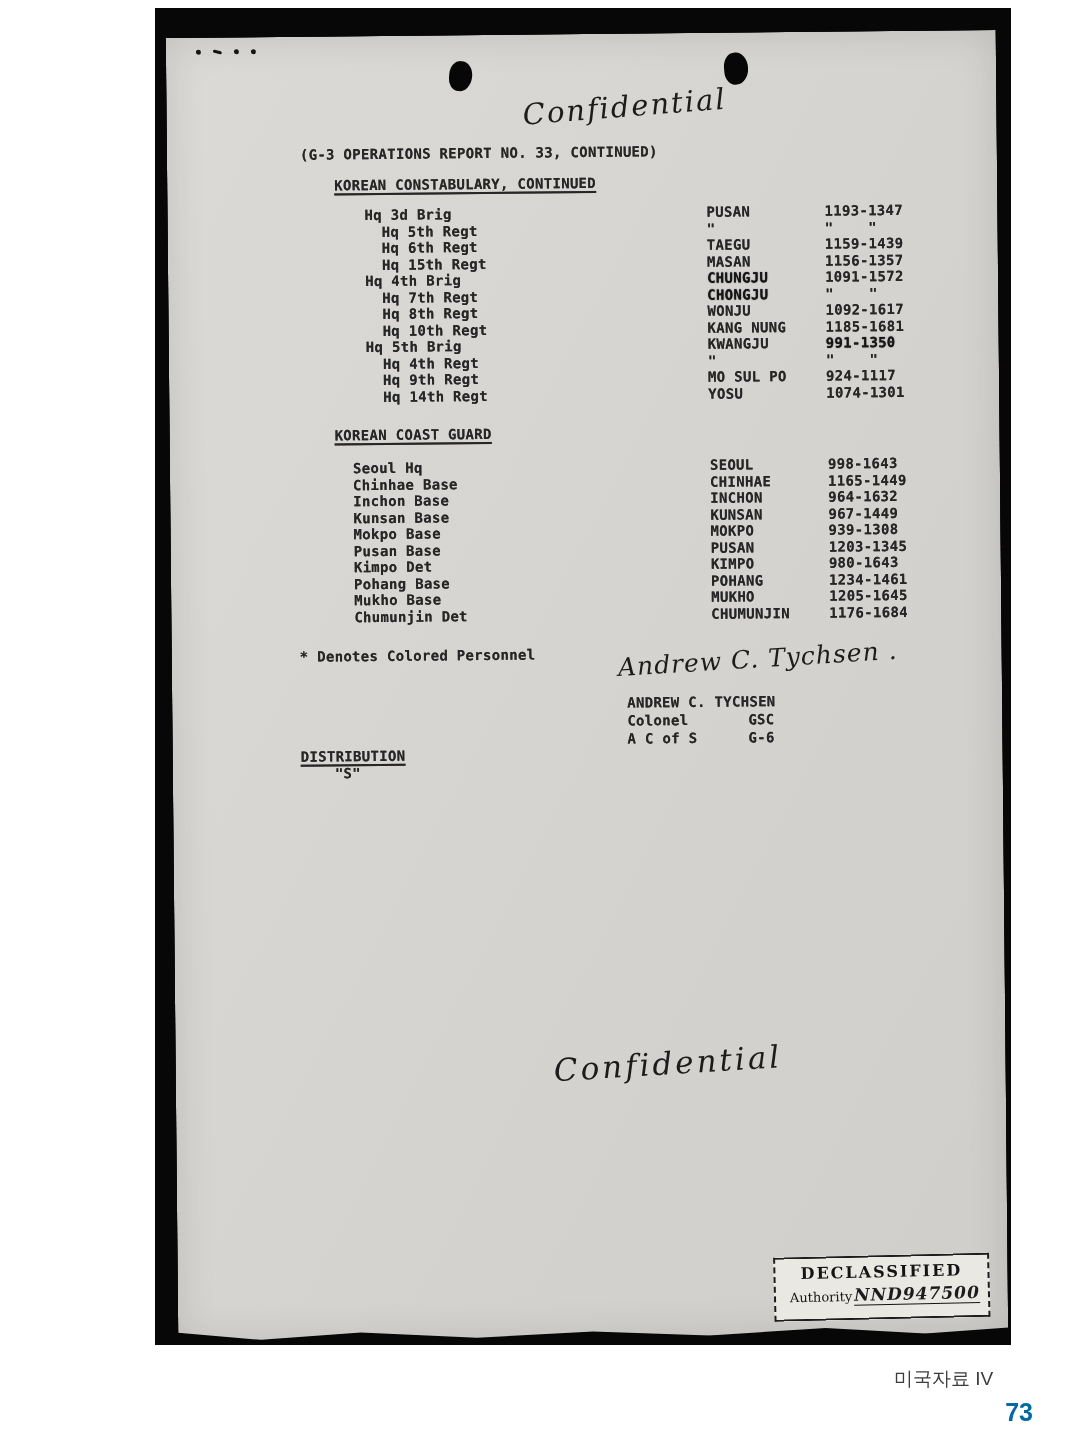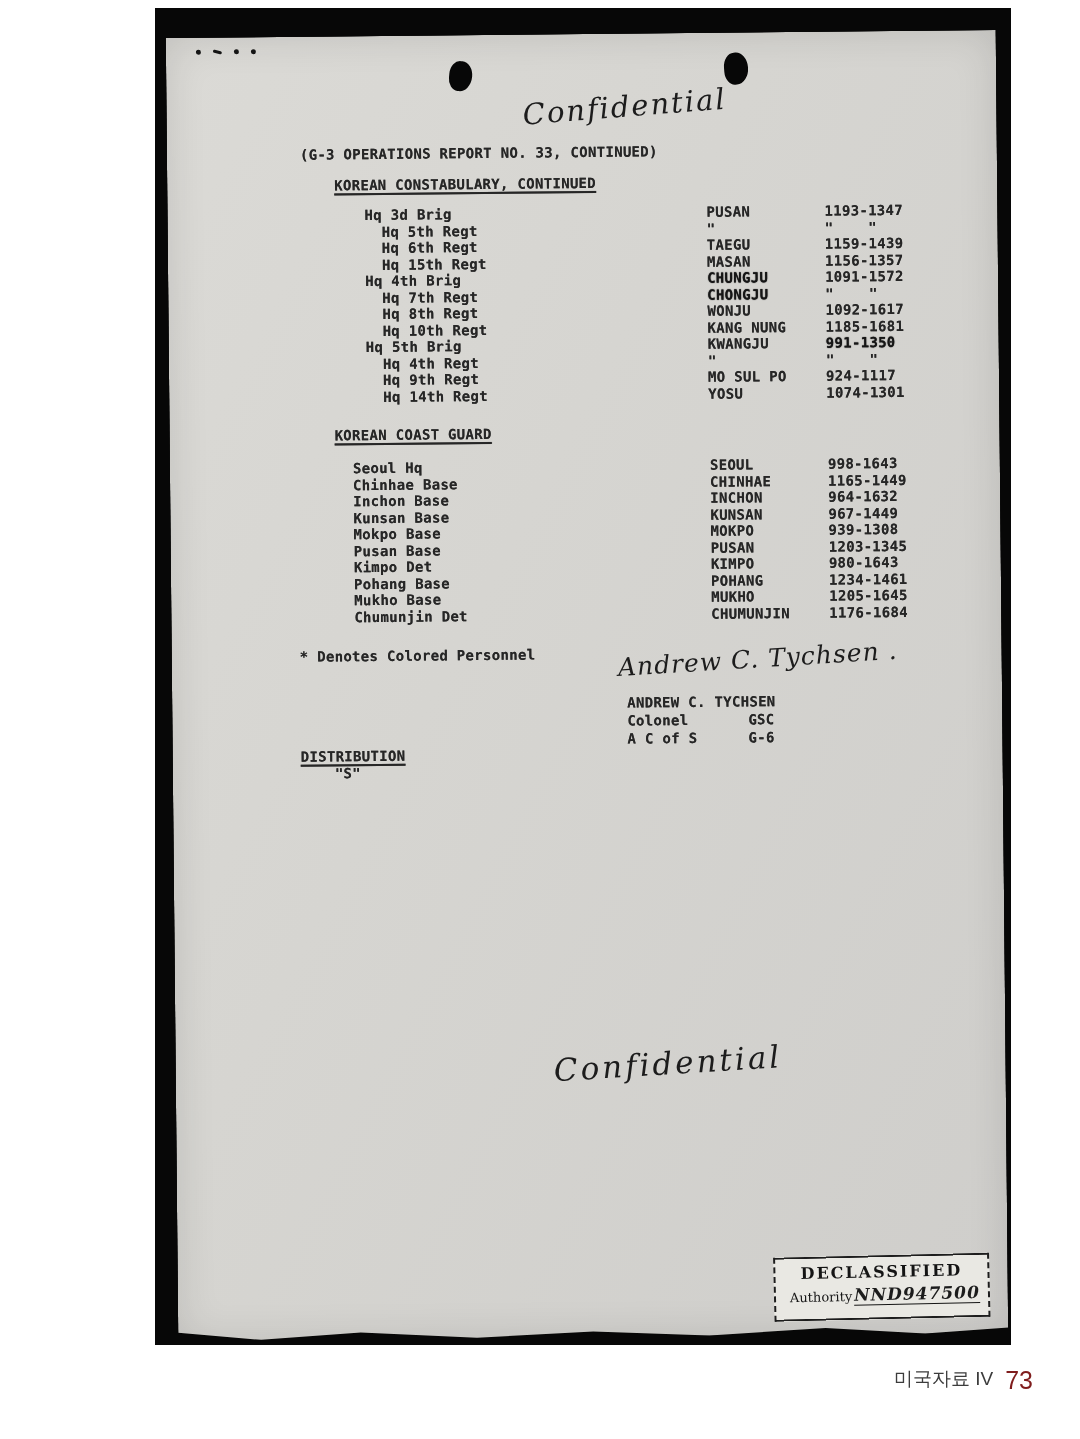--- a/index.html
+++ b/index.html
@@ -77,21 +77,21 @@
     padding:5px 8px 0 8px;
   }
   .stamp-title{text-align:center;font-weight:700;font-size:16px;letter-spacing:2px;}
   .stamp-auth{display:flex;align-items:baseline;margin-top:3px;font-size:13px;padding-left:6px;}
   .stamp-auth .script{font-size:17px;font-weight:700;border-bottom:1.6px solid #141414;margin-left:2px;letter-spacing:1px;}
 
   .page-footer{
     position:absolute;top:1366px;right:47px;display:flex;align-items:flex-start;gap:12px;
   }
   .page-footer .label{font-size:19px;color:#3c3c3c;}
-  .page-footer .num{font-size:25px;font-weight:400;color:#7f1d1d;}
+  .page-footer .num{font-size:25px;font-weight:700;color:#0369a1;margin-top:32px;}
 </style>
 </head>
 <body>
 
 <div class="scan">
   <div class="paper">
 
     <div class="ink-dots">
         <i></i>
         <i></i>

